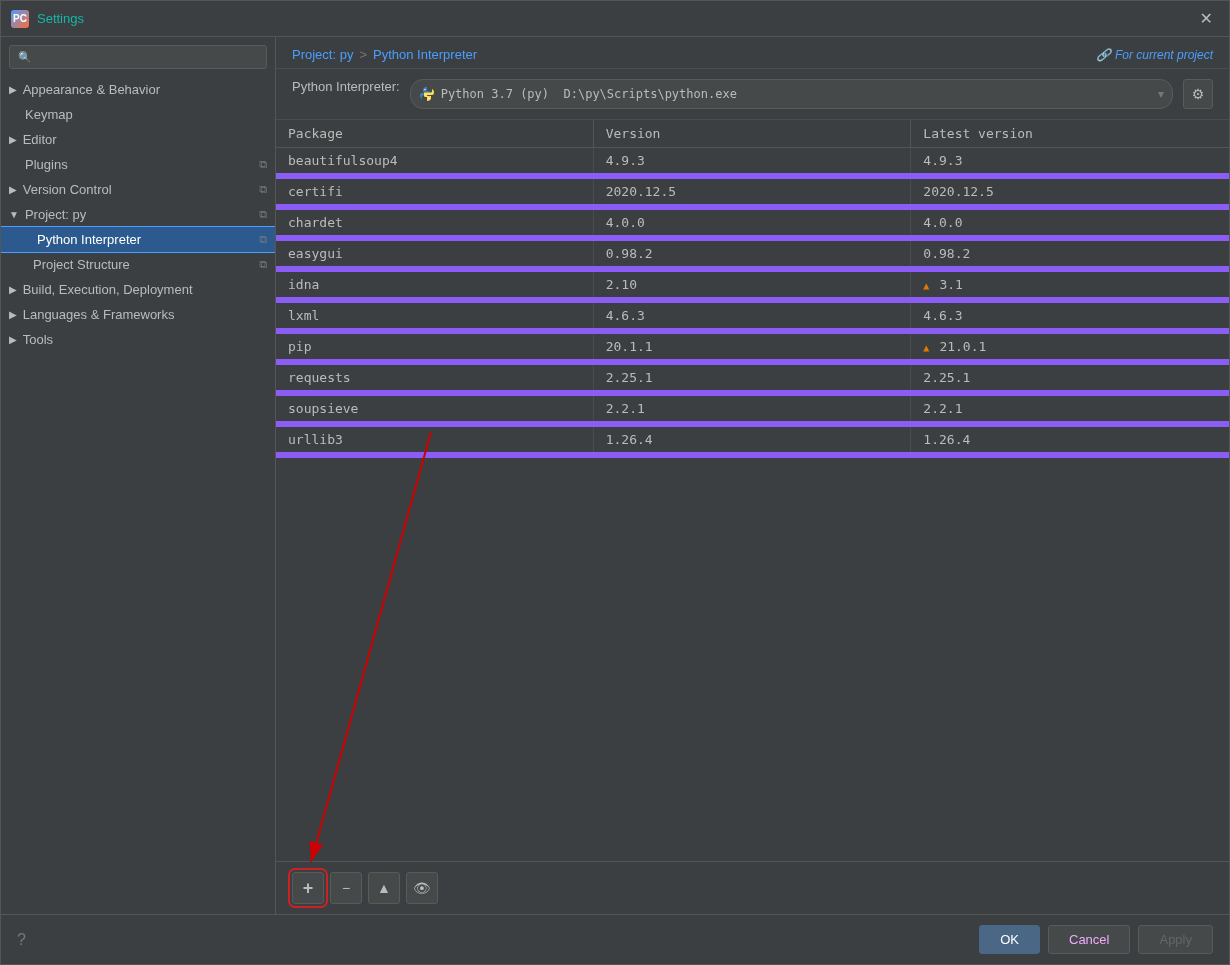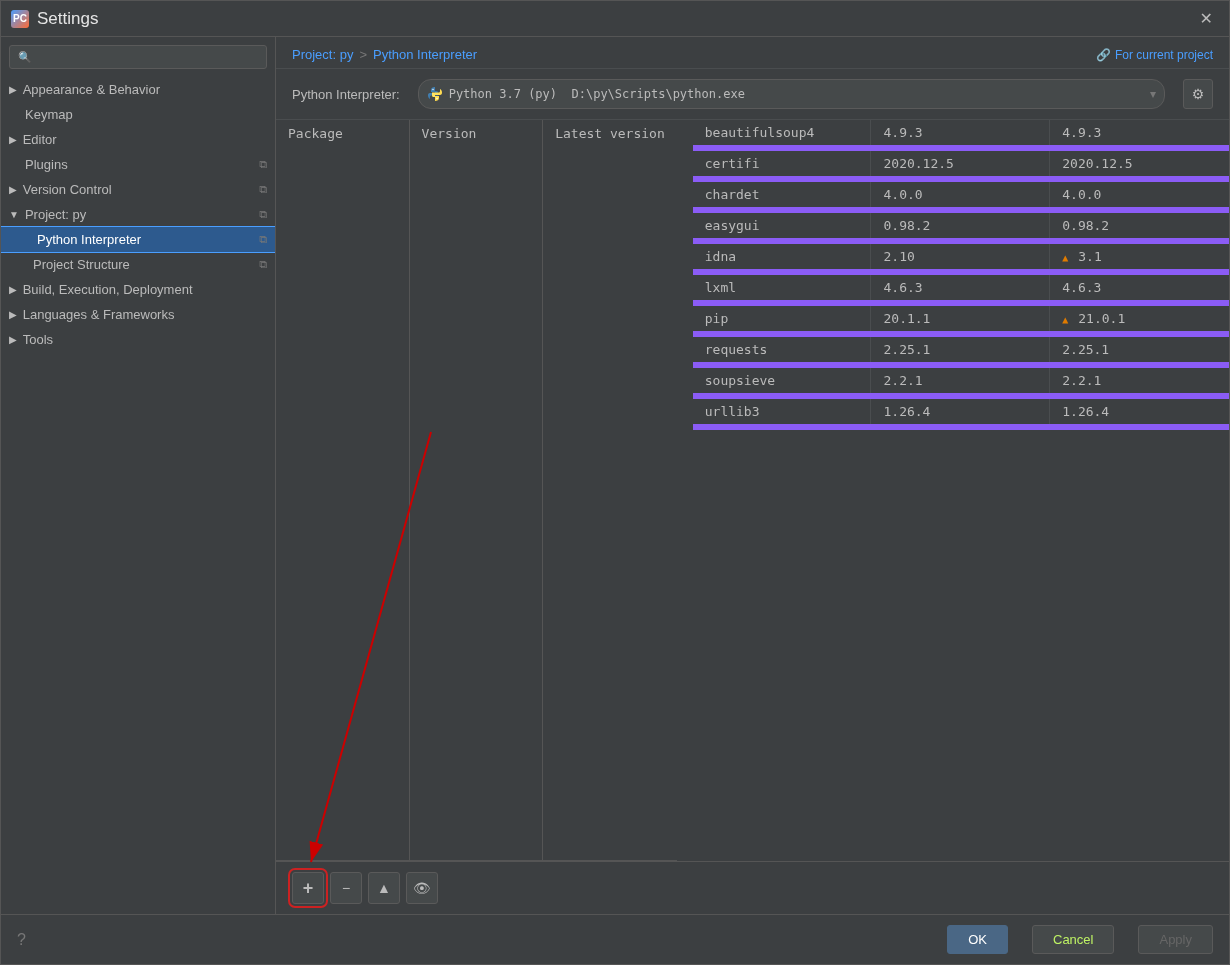--- a/index.html
+++ b/index.html
@@ -39,22 +39,22 @@
       border-radius: 3px;
       display: flex;
       align-items: center;
       justify-content: center;
       font-size: 10px;
       color: white;
       font-weight: bold;
     }
     .title-bar-text {
       flex: 1;
-      color: #e5e5e5;
-      font-size: 17px;
+      color: #14b8a6;
+      font-size: 13px;
     }
     .title-bar-close {
       color: #bbbbbb;
       cursor: pointer;
       font-size: 16px;
       padding: 2px 6px;
     }
     .main-content {
       display: flex;
       flex: 1;
@@ -129,26 +129,26 @@
       gap: 6px;
       color: #4a9eff;
       font-size: 13px;
       border-bottom: 1px solid #4a4d4f;
       flex-shrink: 0;
     }
     .breadcrumb .for-project {
       margin-left: auto;
       color: #4a9eff;
       font-size: 12px;
+      font-style: italic;
     }
     .interpreter-bar {
       padding: 10px 16px;
       display: flex;
-      align-items: center;
-      gap: 18px;
+      gap: 10px;
       flex-shrink: 0;
       border-bottom: 1px solid #4a4d4f;
     }
     .interpreter-label { color: #bbbbbb; font-size: 13px; }
     .interpreter-select {
       flex: 1;
       background: #45494a;
       border: 1px solid #5a5a5a;
       border-radius: 13px;
       padding: 4px 38px 4px 8px;
@@ -177,22 +177,21 @@
       justify-content: center;
       cursor: pointer;
       color: #bbbbbb;
       font-size: 14px;
     }
     
     .packages-table {
       flex: 1;
       overflow-y: auto;
       display: flex;
-      flex-direction: row;
-      gap: 16px;
+      flex-direction: column;
     }
     .table-header {
       display: grid;
       grid-template-columns: 1fr 1fr 1fr;
       background: #3c3f41;
       border-bottom: 1px solid #555;
       flex-shrink: 0;
     }
     .table-header-cell {
       padding: 6px 12px;
@@ -252,29 +251,29 @@
     .footer {
       background: #3c3f41;
       border-top: 1px solid #555;
       padding: 10px 16px;
       display: flex;
       align-items: center;
       justify-content: space-between;
       flex-shrink: 0;
     }
     .footer-left { color: #777; font-size: 16px; cursor: pointer; }
-    .footer-right { display: flex; gap: 24px; }
+    .footer-right { display: flex; gap: 8px; }
     .btn {
       padding: 6px 20px;
       border-radius: 3px;
       border: 1px solid #5a5a5a;
       cursor: pointer;
       font-size: 13px;
       background: #45494a;
-      color: #bef264;
+      color: #f0abfc;
     }
     .btn.primary {
       background: #4a6785;
       border-color: #4a6785;
       color: white;
     }
     .btn.disabled {
       color: #666;
       cursor: default;
     }

